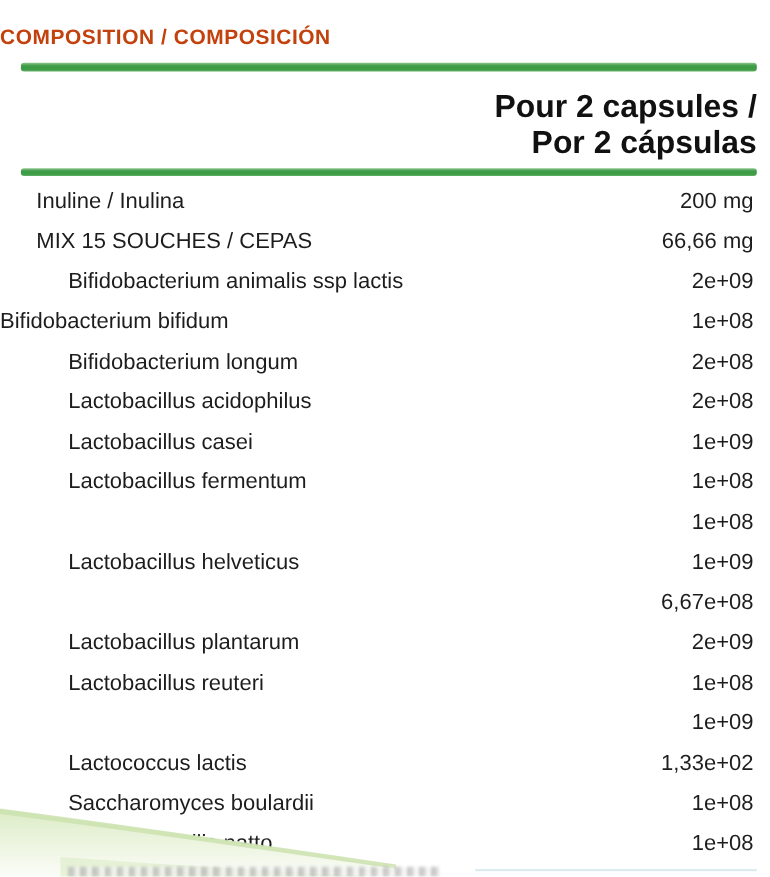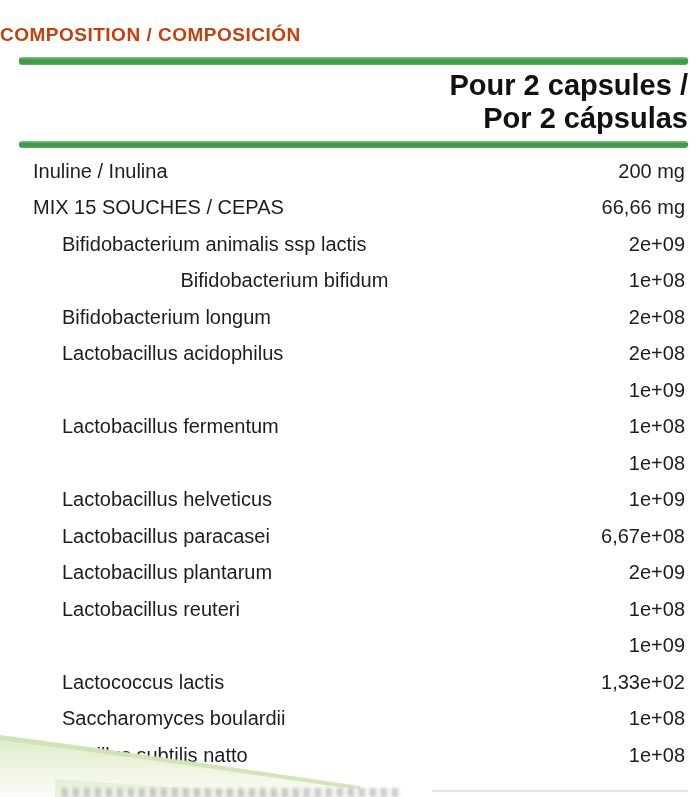--- a/index.html
+++ b/index.html
@@ -24,41 +24,41 @@
   .green-rule {
     margin-left: 19px;
     width: 669px;
     height: 8px;
     border-radius: 3px;
     background: linear-gradient(#8cc68e, #3f9c46 35%, #3f9c46 78%, #63b168);
   }
   .rule-1 { margin-top: 6px; }
   .rule-2 { margin-top: 6px; height: 7px; }
   .serving-header {
-    margin-top: 4px;
+    margin-top: 16px;
     padding-right: 12px;
     text-align: right;
     font-size: 29px;
     font-weight: bold;
     line-height: 33px;
     color: #111;
   }
   .comp-table { margin-top: 5px; }
   .row {
     display: flex;
     align-items: center;
     height: 36.5px;
     font-size: 20px;
     padding-right: 15px;
     white-space: nowrap;
   }
   .row .label { color: #1d1d1d; }
   .row.indent-0 .label { padding-left: 33px; }
   .row.indent-1 .label { padding-left: 62px; }
-  .row.indent-2 .label { flex: 1; text-align: center; padding-right: 60px; }
+  .row.indent-2 .label { flex: 1; text-align: left; padding-right: 60px; }
   .row .value { margin-left: auto; text-align: left; }
   .row.indent-2 .value { margin-left: 0; }
   .swoosh {
     position: absolute;
     left: 0;
     bottom: 0;
     width: 360px;
     height: 70px;
     pointer-events: none;
   }
@@ -115,35 +115,35 @@
     </div>
     <div class="row indent-1">
       <span class="label">Bifidobacterium longum</span>
       <span class="value">2e+08</span>
     </div>
     <div class="row indent-1">
       <span class="label">Lactobacillus acidophilus</span>
       <span class="value">2e+08</span>
     </div>
     <div class="row indent-1">
+      <span class="label">Lactobacillus casei</span>
       <span class="value">1e+09</span>
     </div>
     <div class="row indent-1">
       <span class="label">Lactobacillus fermentum</span>
       <span class="value">1e+08</span>
     </div>
     <div class="row indent-1">
       <span class="value">1e+08</span>
     </div>
     <div class="row indent-1">
       <span class="label">Lactobacillus helveticus</span>
       <span class="value">1e+09</span>
     </div>
     <div class="row indent-1">
-      <span class="label">Lactobacillus paracasei</span>
       <span class="value">6,67e+08</span>
     </div>
     <div class="row indent-1">
       <span class="label">Lactobacillus plantarum</span>
       <span class="value">2e+09</span>
     </div>
     <div class="row indent-1">
       <span class="label">Lactobacillus reuteri</span>
       <span class="value">1e+08</span>
     </div>

